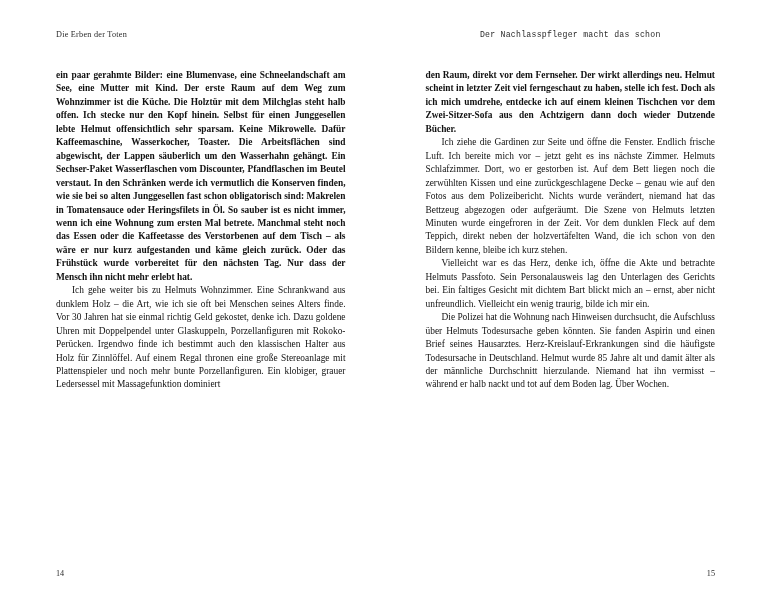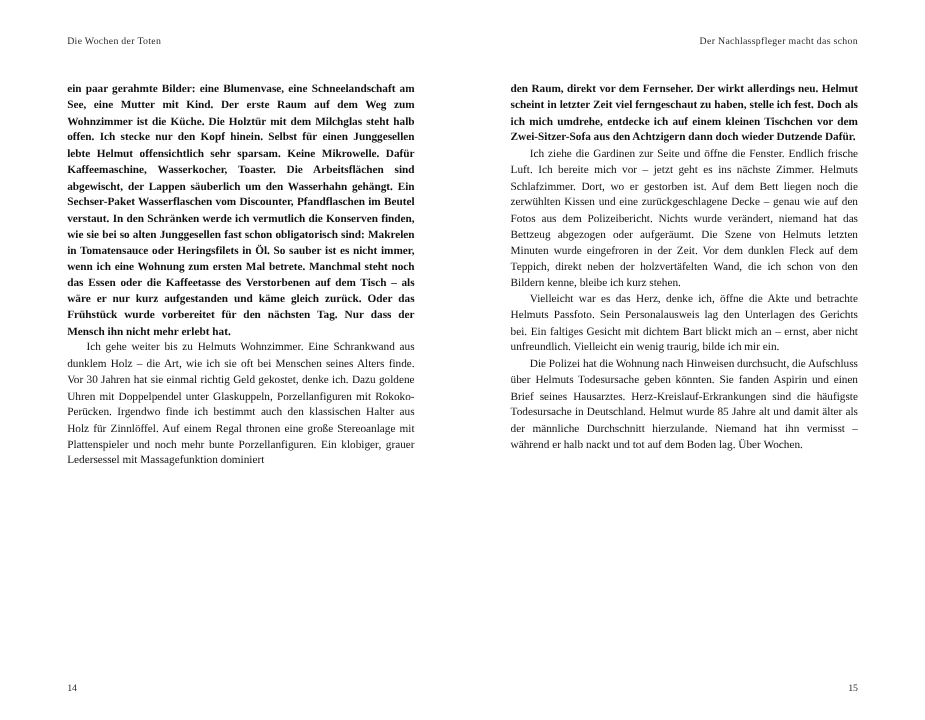--- a/index.html
+++ b/index.html
@@ -37,21 +37,22 @@
     font-size: 8.2px;
     letter-spacing: 0.25px;
     color: #2a2a2a;
     margin-bottom: 30px;
     white-space: nowrap;
   }
   .running-head-left {
     text-align: left;
   }
   .running-head-right {
-    text-align: right;
+    text-align: center;
+    font-family: Liberation Mono, monospace;
   }
   .body-col {
     font-size: 9.4px;
     line-height: 13.45px;
     text-align: justify;
     text-justify: inter-word;
     hyphens: manual;
     color: #111111;
   }
   .body-col p {
@@ -76,32 +77,32 @@
     right: 56px;
     text-align: right;
   }
 </style>
 </head>
 <body>
 
 <div class="spread">
 
   <div class="page page-left">
-    <div class="running-head running-head-left">Die Wochen der Toten</div>
+    <div class="running-head running-head-left">Die Erben der Toten</div>
     <div class="body-col">
       <p class="first">ein paar gerahmte Bilder: eine Blumenvase, eine Schnee­landschaft am See, eine Mutter mit Kind. Der erste Raum auf dem Weg zum Wohnzimmer ist die Küche. Die Holz­tür mit dem Milchglas steht halb offen. Ich stecke nur den Kopf hinein. Selbst für einen Junggesellen lebte Helmut of­fensichtlich sehr sparsam. Keine Mikrowelle. Dafür Kaffee­maschine, Wasserkocher, Toaster. Die Arbeitsflächen sind abgewischt, der Lappen säuberlich um den Wasserhahn gehängt. Ein Sechser-Paket Wasserflaschen vom Discoun­ter, Pfandflaschen im Beutel verstaut. In den Schränken werde ich vermutlich die Konserven finden, wie sie bei so alten Junggesellen fast schon obligatorisch sind: Makrelen in Tomatensauce oder Heringsfilets in Öl. So sauber ist es nicht immer, wenn ich eine Wohnung zum ersten Mal be­trete. Manchmal steht noch das Essen oder die Kaffeetasse des Verstorbenen auf dem Tisch – als wäre er nur kurz auf­gestanden und käme gleich zurück. Oder das Frühstück wurde vorbereitet für den nächsten Tag. Nur dass der Mensch ihn nicht mehr erlebt hat.</p>
       <p>Ich gehe weiter bis zu Helmuts Wohnzimmer. Eine Schrankwand aus dunklem Holz – die Art, wie ich sie oft bei Menschen seines Alters finde. Vor 30 Jahren hat sie ein­mal richtig Geld gekostet, denke ich. Dazu goldene Uh­ren mit Doppelpendel unter Glaskuppeln, Porzellanfigu­ren mit Rokoko-Perücken. Irgendwo finde ich bestimmt auch den klassischen Halter aus Holz für Zinnlöffel. Auf einem Regal thronen eine große Stereoanlage mit Platten­spieler und noch mehr bunte Porzellanfiguren. Ein klo­biger, grauer Ledersessel mit Massagefunktion dominiert</p>
     </div>
     <div class="folio folio-left">14</div>
   </div>
 
   <div class="page page-right">
     <div class="running-head running-head-right">Der Nachlasspfleger macht das schon</div>
     <div class="body-col">
-      <p class="first">den Raum, direkt vor dem Fernseher. Der wirkt allerdings neu. Helmut scheint in letzter Zeit viel ferngeschaut zu ha­ben, stelle ich fest. Doch als ich mich umdrehe, entdecke ich auf einem kleinen Tischchen vor dem Zwei-Sitzer-Sofa aus den Achtzigern dann doch wieder Dutzende Dafür.</p>
+      <p class="first">den Raum, direkt vor dem Fernseher. Der wirkt allerdings neu. Helmut scheint in letzter Zeit viel ferngeschaut zu ha­ben, stelle ich fest. Doch als ich mich umdrehe, entdecke ich auf einem kleinen Tischchen vor dem Zwei-Sitzer-Sofa aus den Achtzigern dann doch wieder Dutzende Bücher.</p>
       <p>Ich ziehe die Gardinen zur Seite und öffne die Fenster. Endlich frische Luft. Ich bereite mich vor – jetzt geht es ins nächste Zimmer. Helmuts Schlafzimmer. Dort, wo er ge­storben ist. Auf dem Bett liegen noch die zerwühlten Kis­sen und eine zurückgeschlagene Decke – genau wie auf den Fotos aus dem Polizeibericht. Nichts wurde verändert, niemand hat das Bettzeug abgezogen oder aufgeräumt. Die Szene von Helmuts letzten Minuten wurde eingefro­ren in der Zeit. Vor dem dunklen Fleck auf dem Teppich, direkt neben der holzvertäfelten Wand, die ich schon von den Bildern kenne, bleibe ich kurz stehen.</p>
       <p>Vielleicht war es das Herz, denke ich, öffne die Akte und betrachte Helmuts Passfoto. Sein Personalausweis lag den Unterlagen des Gerichts bei. Ein faltiges Gesicht mit dich­tem Bart blickt mich an – ernst, aber nicht unfreundlich. Vielleicht ein wenig traurig, bilde ich mir ein.</p>
       <p>Die Polizei hat die Wohnung nach Hinweisen durch­sucht, die Aufschluss über Helmuts Todesursache geben könnten. Sie fanden Aspirin und einen Brief seines Haus­arztes. Herz-Kreislauf-Erkrankungen sind die häufigste Todesursache in Deutschland. Helmut wurde 85 Jahre alt und damit älter als der männliche Durchschnitt hierzu­lande. Niemand hat ihn vermisst – während er halb nackt und tot auf dem Boden lag. Über Wochen.</p>
     </div>
     <div class="folio folio-right">15</div>
   </div>
 
 </div>
 
 </body></html>

